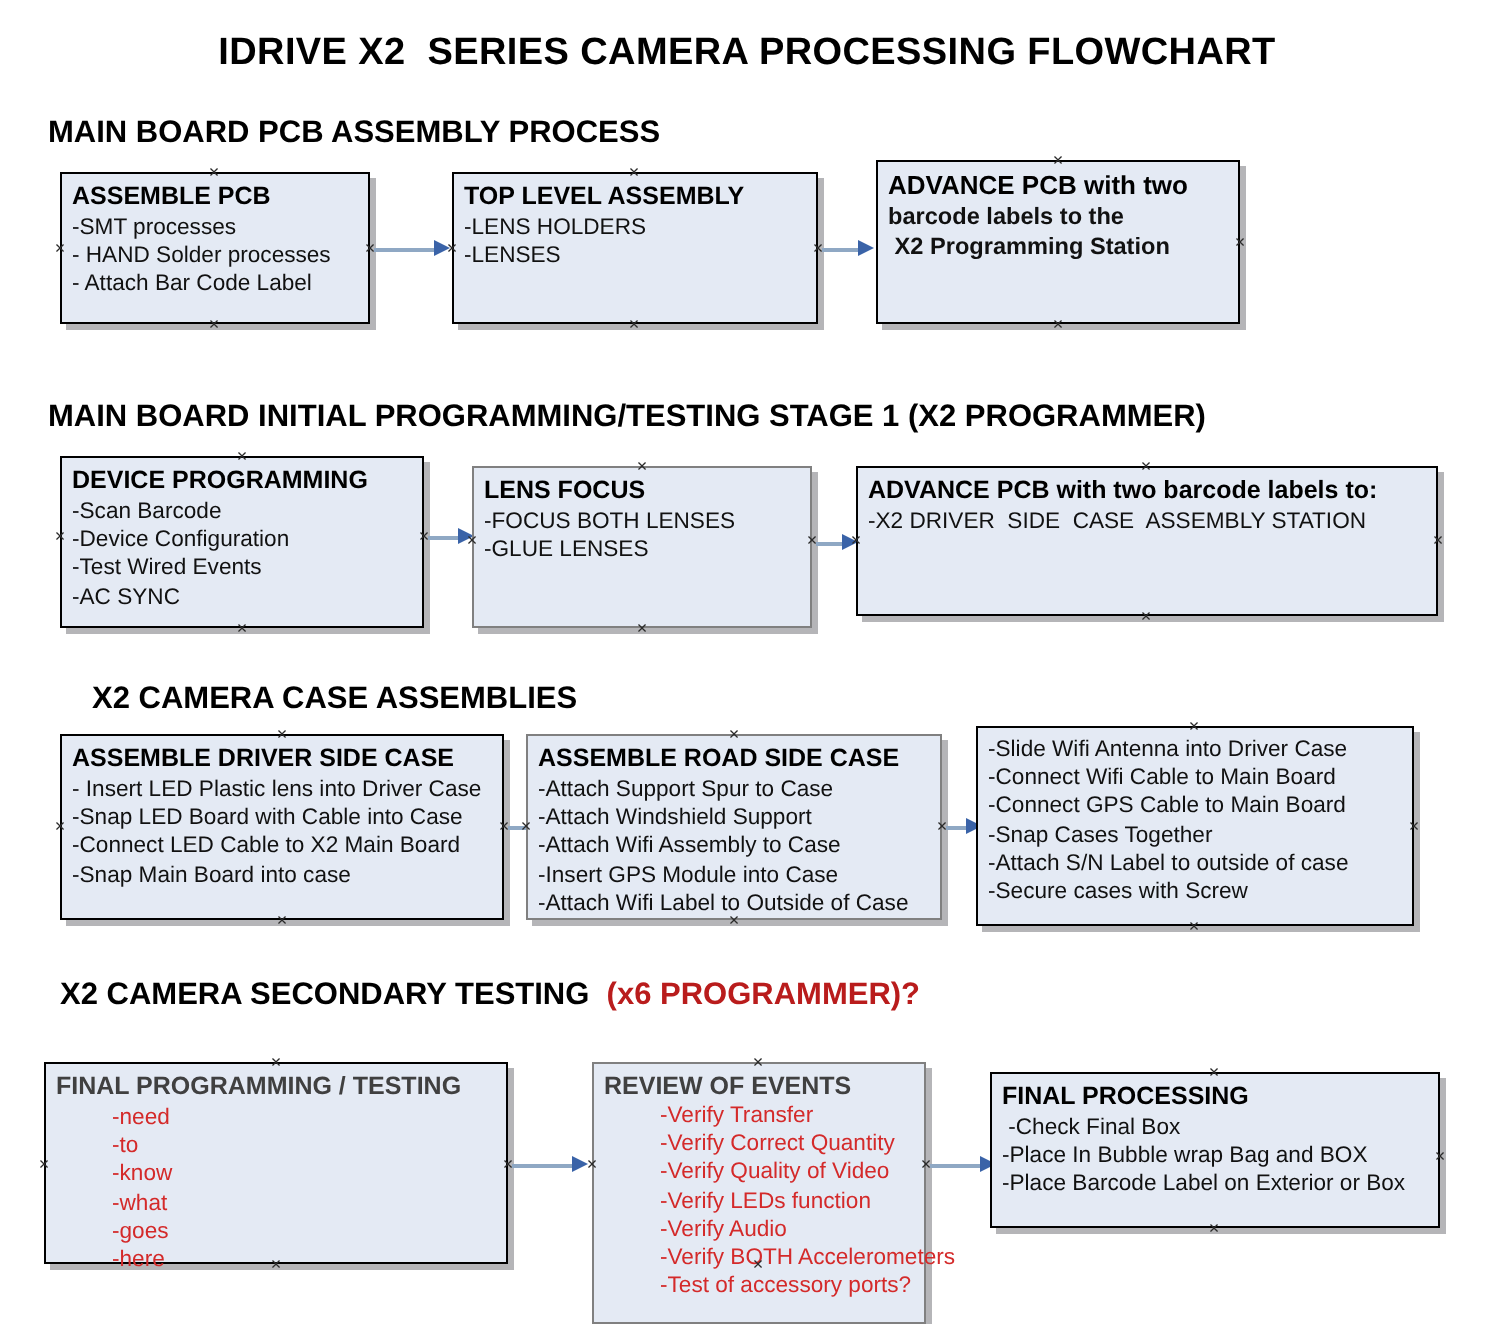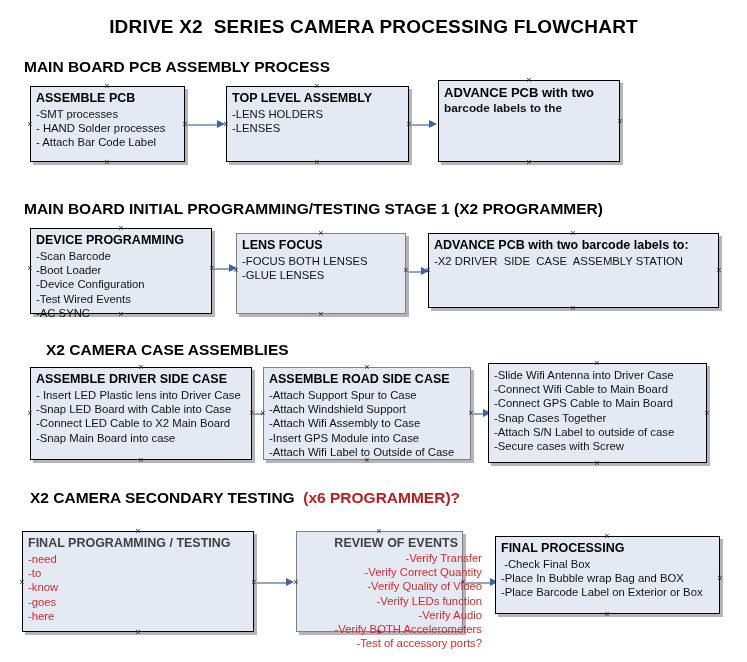--- a/index.html
+++ b/index.html
@@ -73,20 +73,21 @@
     color: #404040;
   }
   .node-line {
     font-size: 11.3px;
     color: #111111;
     line-height: 14.2px;
     white-space: pre;
   }
   .node-line.red {
     color: #d42a2a;
+    margin-left: 28px;
   }
   .node.big-title .node-title { font-size: 13px; }
   .node.big-lines .node-line  { font-size: 11.8px; line-height: 15px; }
 
   
   .overflow-list {
     position: absolute;
     left: 5px;
     top: 19px;
     width: 180px;
@@ -169,31 +170,31 @@
   <span class="handle" style="left:409px; top:124px;"></span>
 
   <div class="conn" style="left:411px; top:120px; width:26px;">
     <div class="shaft"></div>
     <div class="head"></div>
   </div>
 
   <div class="node black-edge shadowed big-title big-lines" style="left:438px; top:80px; width:182px; height:82px;">
     <div class="node-title">ADVANCE PCB with two</div>
     <div class="node-line" style="font-weight:bold;">barcode labels to the</div>
+    <div class="node-line" style="font-weight:bold;"> X2 Programming Station</div>
   </div>
   <span class="handle" style="left:529px; top:80px;"></span>
   <span class="handle" style="left:529px; top:162px;"></span>
   <span class="handle" style="left:620px; top:121px;"></span>
 
   <div class="section-title" style="left:24px; top:200px;">MAIN BOARD INITIAL PROGRAMMING/TESTING STAGE 1 (X2 PROGRAMMER)</div>
 
   <div class="node black-edge shadowed" style="left:30px; top:228px; width:182px; height:86px;">
     <div class="node-title">DEVICE PROGRAMMING</div>
     <div class="node-line">-Scan Barcode</div>
-    <div class="node-line">-Boot Loader</div>
     <div class="node-line">-Device Configuration</div>
     <div class="node-line">-Test Wired Events</div>
     <div class="node-line">-AC SYNC</div>
   </div>
   <span class="handle" style="left:121px; top:228px;"></span>
   <span class="handle" style="left:121px; top:314px;"></span>
   <span class="handle" style="left:30px;  top:268px;"></span>
   <span class="handle" style="left:212px; top:268px;"></span>
 
   <div class="conn" style="left:214px; top:264px; width:23px;">
@@ -274,34 +275,35 @@
   <span class="handle" style="left:597px; top:463px;"></span>
   <span class="handle" style="left:707px; top:413px;"></span>
 
   <div class="section-title" style="left:30px; top:489px;"><span>X2 CAMERA SECONDARY TESTING  </span><span class="accent">(x6 PROGRAMMER)?</span></div>
 
   <div class="node black-edge shadowed" style="left:22px; top:531px; width:232px; height:101px;">
     <div class="node-title red">FINAL PROGRAMMING / TESTING</div>
     <div class="node-line red">-need</div>
     <div class="node-line red">-to</div>
     <div class="node-line red">-know</div>
+    <div class="node-line red">-what</div>
     <div class="node-line red">-goes</div>
     <div class="node-line red">-here</div>
   </div>
   <span class="handle" style="left:138px; top:531px;"></span>
   <span class="handle" style="left:138px; top:632px;"></span>
   <span class="handle" style="left:22px;  top:582px;"></span>
   <span class="handle" style="left:254px; top:582px;"></span>
 
   <div class="conn" style="left:256px; top:578px; width:38px;">
     <div class="shaft"></div>
     <div class="head"></div>
   </div>
 
-  <div class="node gray-edge shadowed" style="left:296px; top:531px; width:167px; height:101px;text-align:right;">
+  <div class="node gray-edge shadowed" style="left:296px; top:531px; width:167px; height:131px;">
     <div class="node-title red">REVIEW OF EVENTS</div>
     <div class="overflow-list">
       <div class="node-line red">-Verify Transfer</div>
       <div class="node-line red">-Verify Correct Quantity</div>
       <div class="node-line red">-Verify Quality of Video</div>
       <div class="node-line red">-Verify LEDs function</div>
       <div class="node-line red">-Verify Audio</div>
       <div class="node-line red">-Verify BOTH Accelerometers</div>
       <div class="node-line red">-Test of accessory ports?</div>
     </div>

